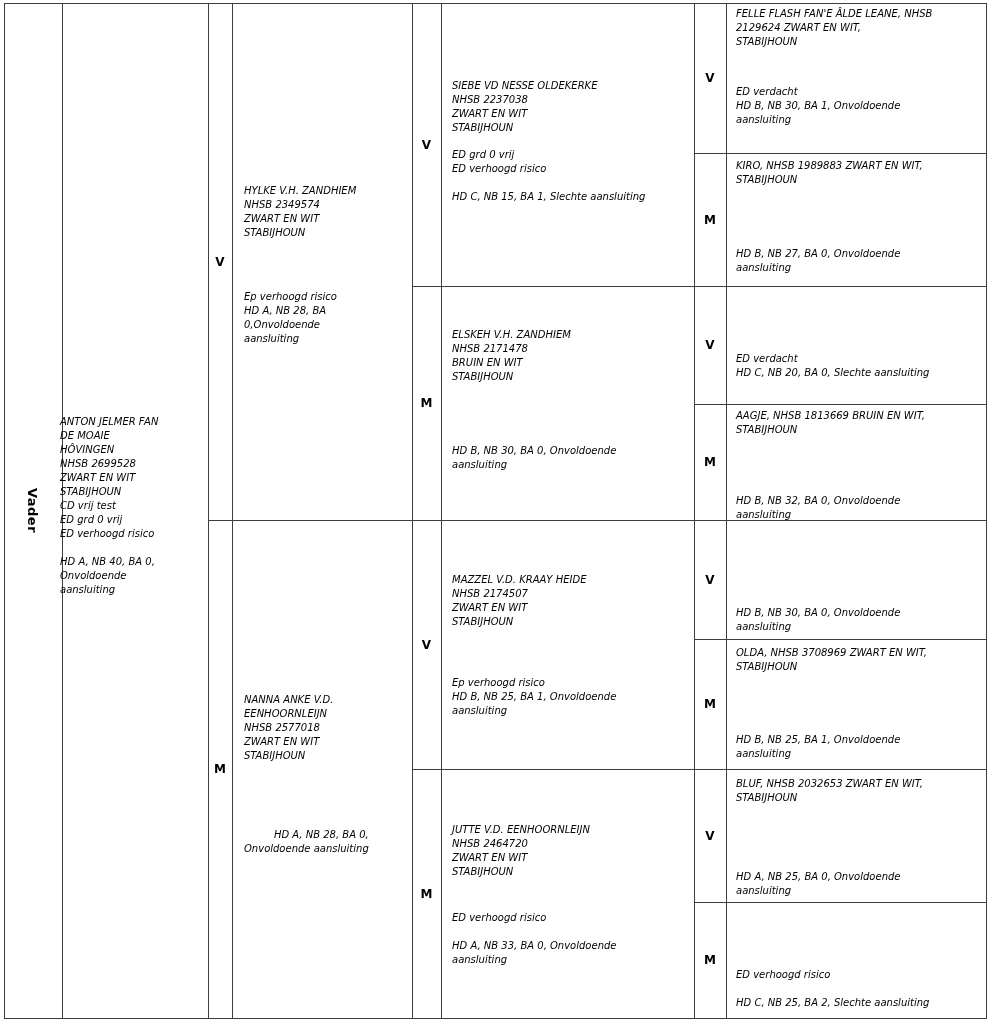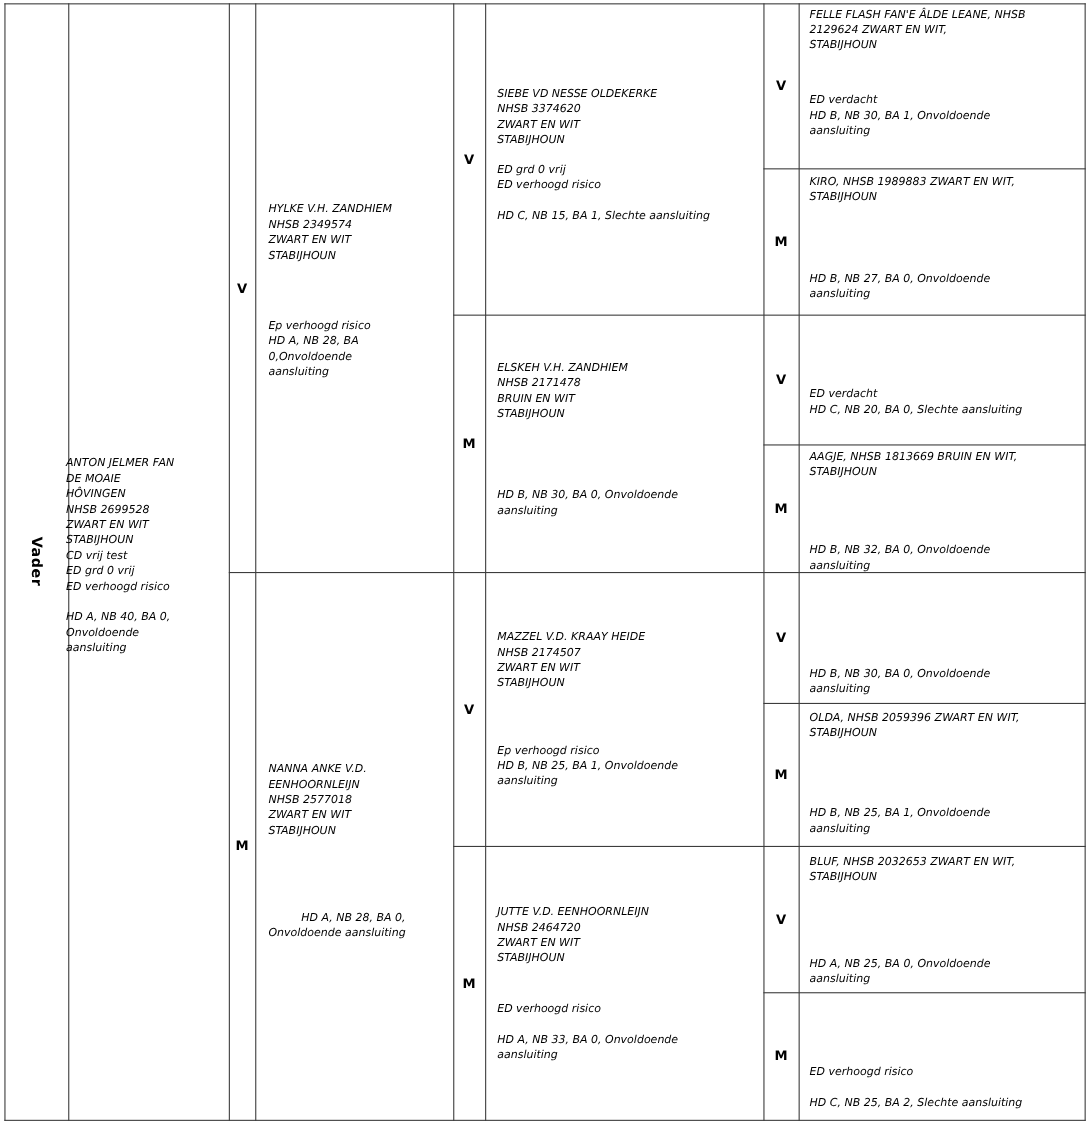--- a/index.html
+++ b/index.html
@@ -97,21 +97,21 @@
 STABIJHOUN</div>
   <div class="txt" style="left:244px;top:828px;text-align:right;">HD A, NB 28, BA 0,
 Onvoldoende aansluiting</div>
 
   <div class="marker" style="left:412px;top:3px;width:29px;height:283px;">V</div>
   <div class="marker" style="left:412px;top:286px;width:29px;height:234px;">M</div>
   <div class="marker" style="left:412px;top:520px;width:29px;height:249px;">V</div>
   <div class="marker" style="left:412px;top:769px;width:29px;height:249px;">M</div>
 
   <div class="txt" style="left:452px;top:79px;">SIEBE VD NESSE OLDEKERKE
-NHSB 3374620
+NHSB 2237038
 ZWART EN WIT
 STABIJHOUN</div>
   <div class="txt" style="left:452px;top:148px;">ED grd 0 vrij
 ED verhoogd risico
 
 HD C, NB 15, BA 1, Slechte aansluiting</div>
   <div class="txt" style="left:452px;top:328px;">ELSKEH V.H. ZANDHIEM
 NHSB 2171478
 BRUIN EN WIT
 STABIJHOUN</div>
@@ -153,21 +153,21 @@
   <div class="txt" style="left:736px;top:247px;">HD B, NB 27, BA 0, Onvoldoende
 aansluiting</div>
   <div class="txt" style="left:736px;top:352px;">ED verdacht
 HD C, NB 20, BA 0, Slechte aansluiting</div>
   <div class="txt" style="left:736px;top:409px;">AAGJE, NHSB 1813669 BRUIN EN WIT,
 STABIJHOUN</div>
   <div class="txt" style="left:736px;top:494px;">HD B, NB 32, BA 0, Onvoldoende
 aansluiting</div>
   <div class="txt" style="left:736px;top:606px;">HD B, NB 30, BA 0, Onvoldoende
 aansluiting</div>
-  <div class="txt" style="left:736px;top:646px;">OLDA, NHSB 2059396 ZWART EN WIT,
+  <div class="txt" style="left:736px;top:646px;">OLDA, NHSB 3708969 ZWART EN WIT,
 STABIJHOUN</div>
   <div class="txt" style="left:736px;top:733px;">HD B, NB 25, BA 1, Onvoldoende
 aansluiting</div>
   <div class="txt" style="left:736px;top:777px;">BLUF, NHSB 2032653 ZWART EN WIT,
 STABIJHOUN</div>
   <div class="txt" style="left:736px;top:870px;">HD A, NB 25, BA 0, Onvoldoende
 aansluiting</div>
   <div class="txt" style="left:736px;top:968px;">ED verhoogd risico
 
 HD C, NB 25, BA 2, Slechte aansluiting</div>

